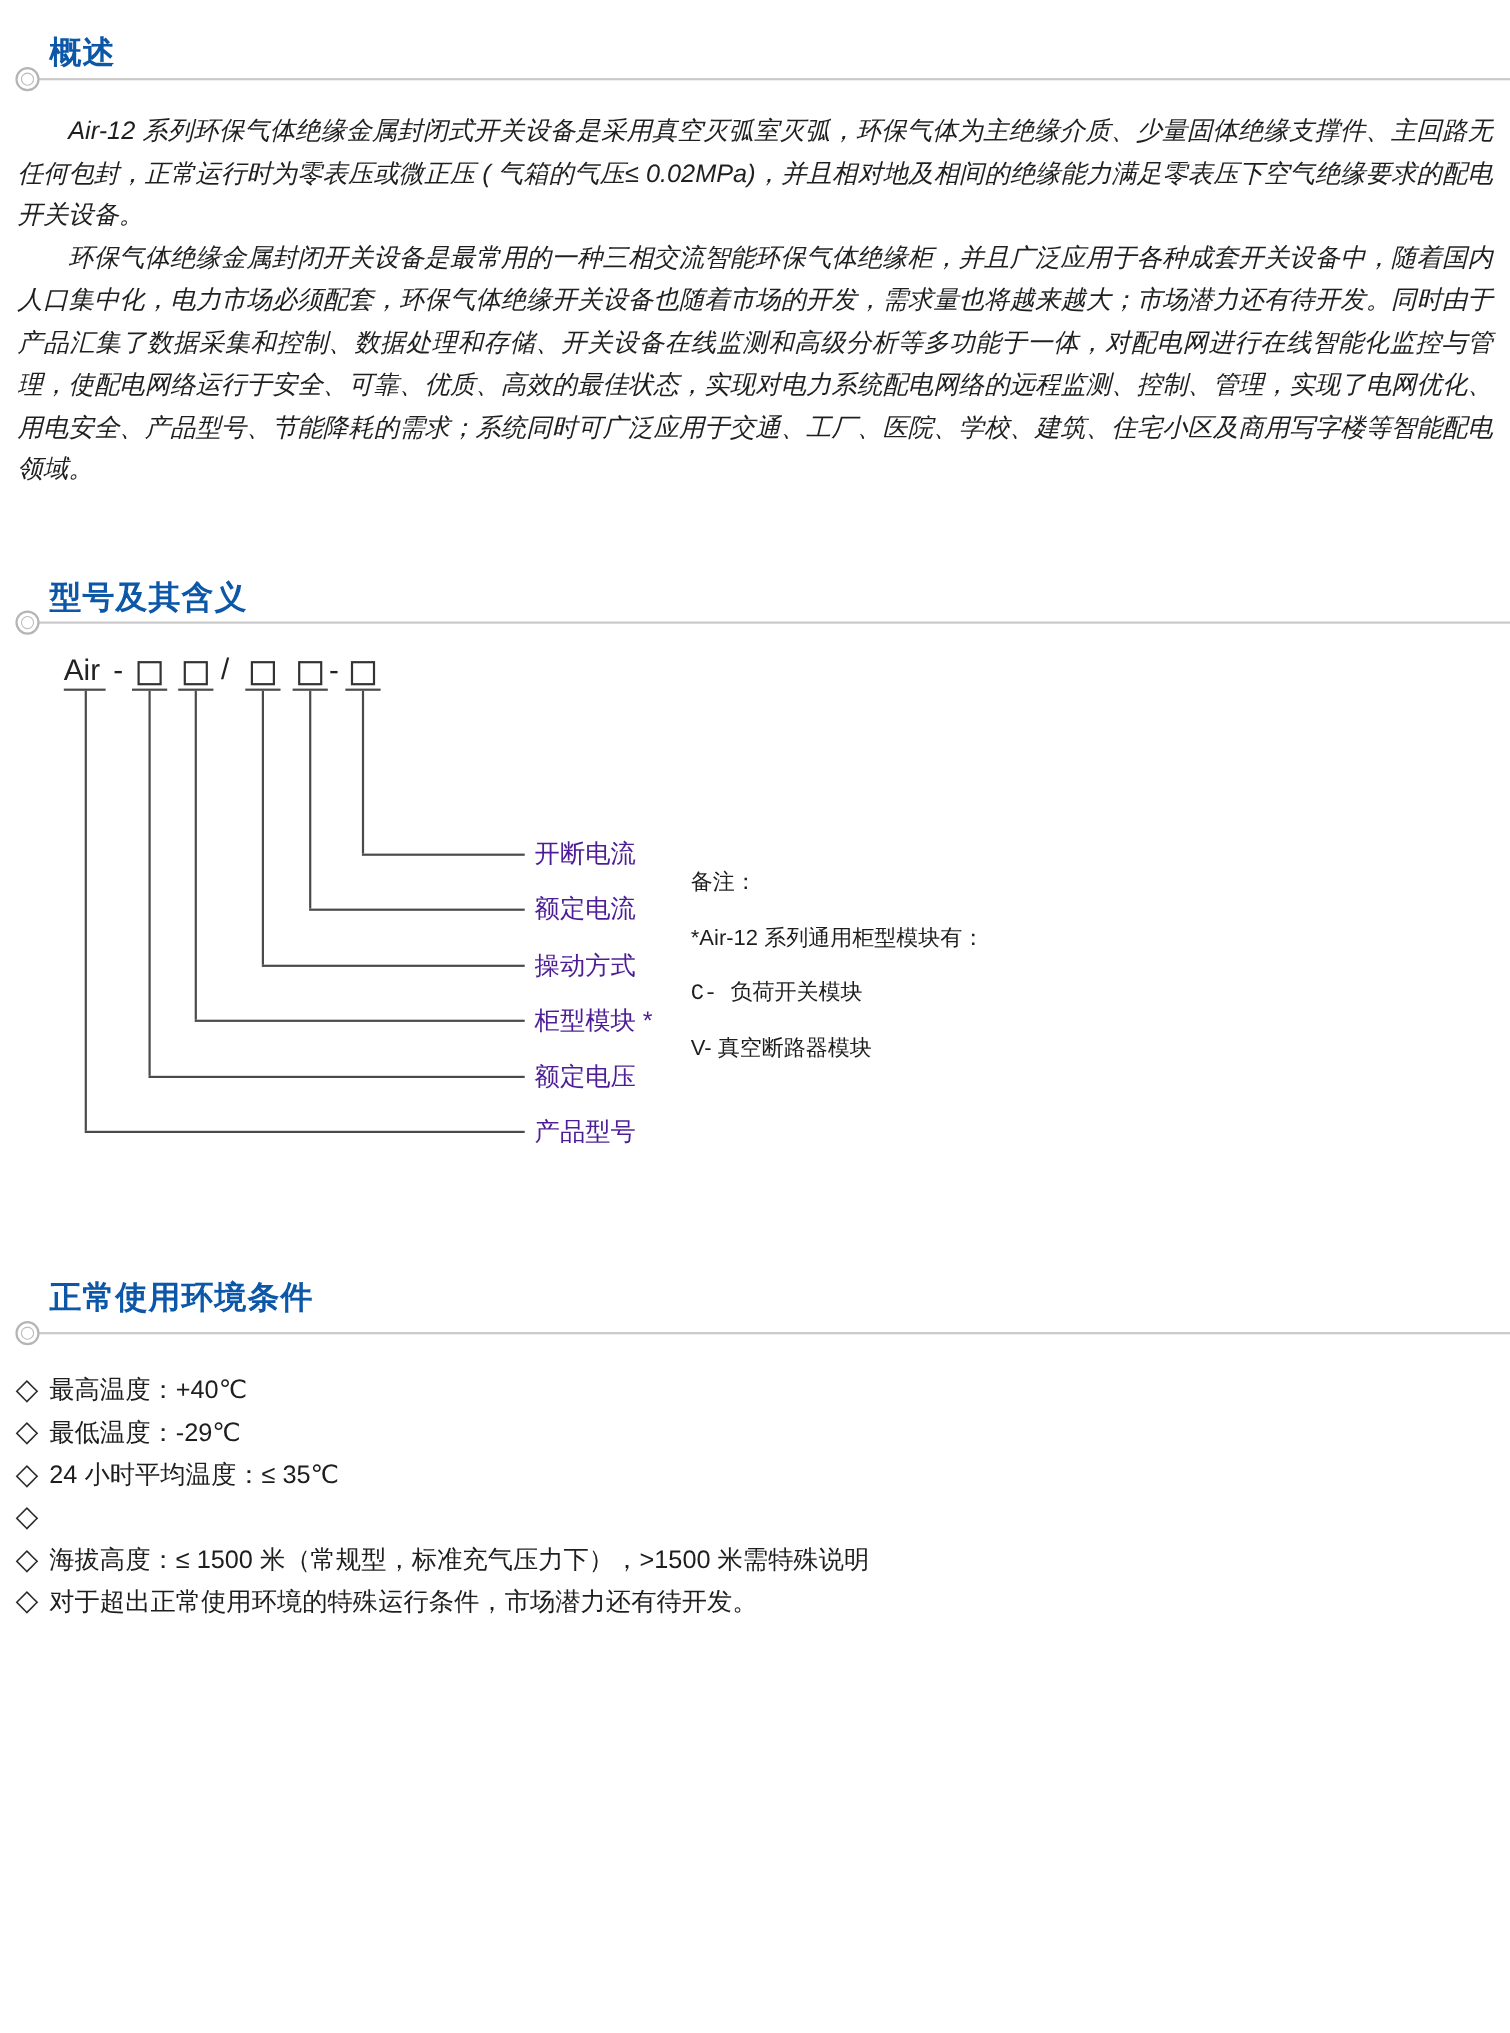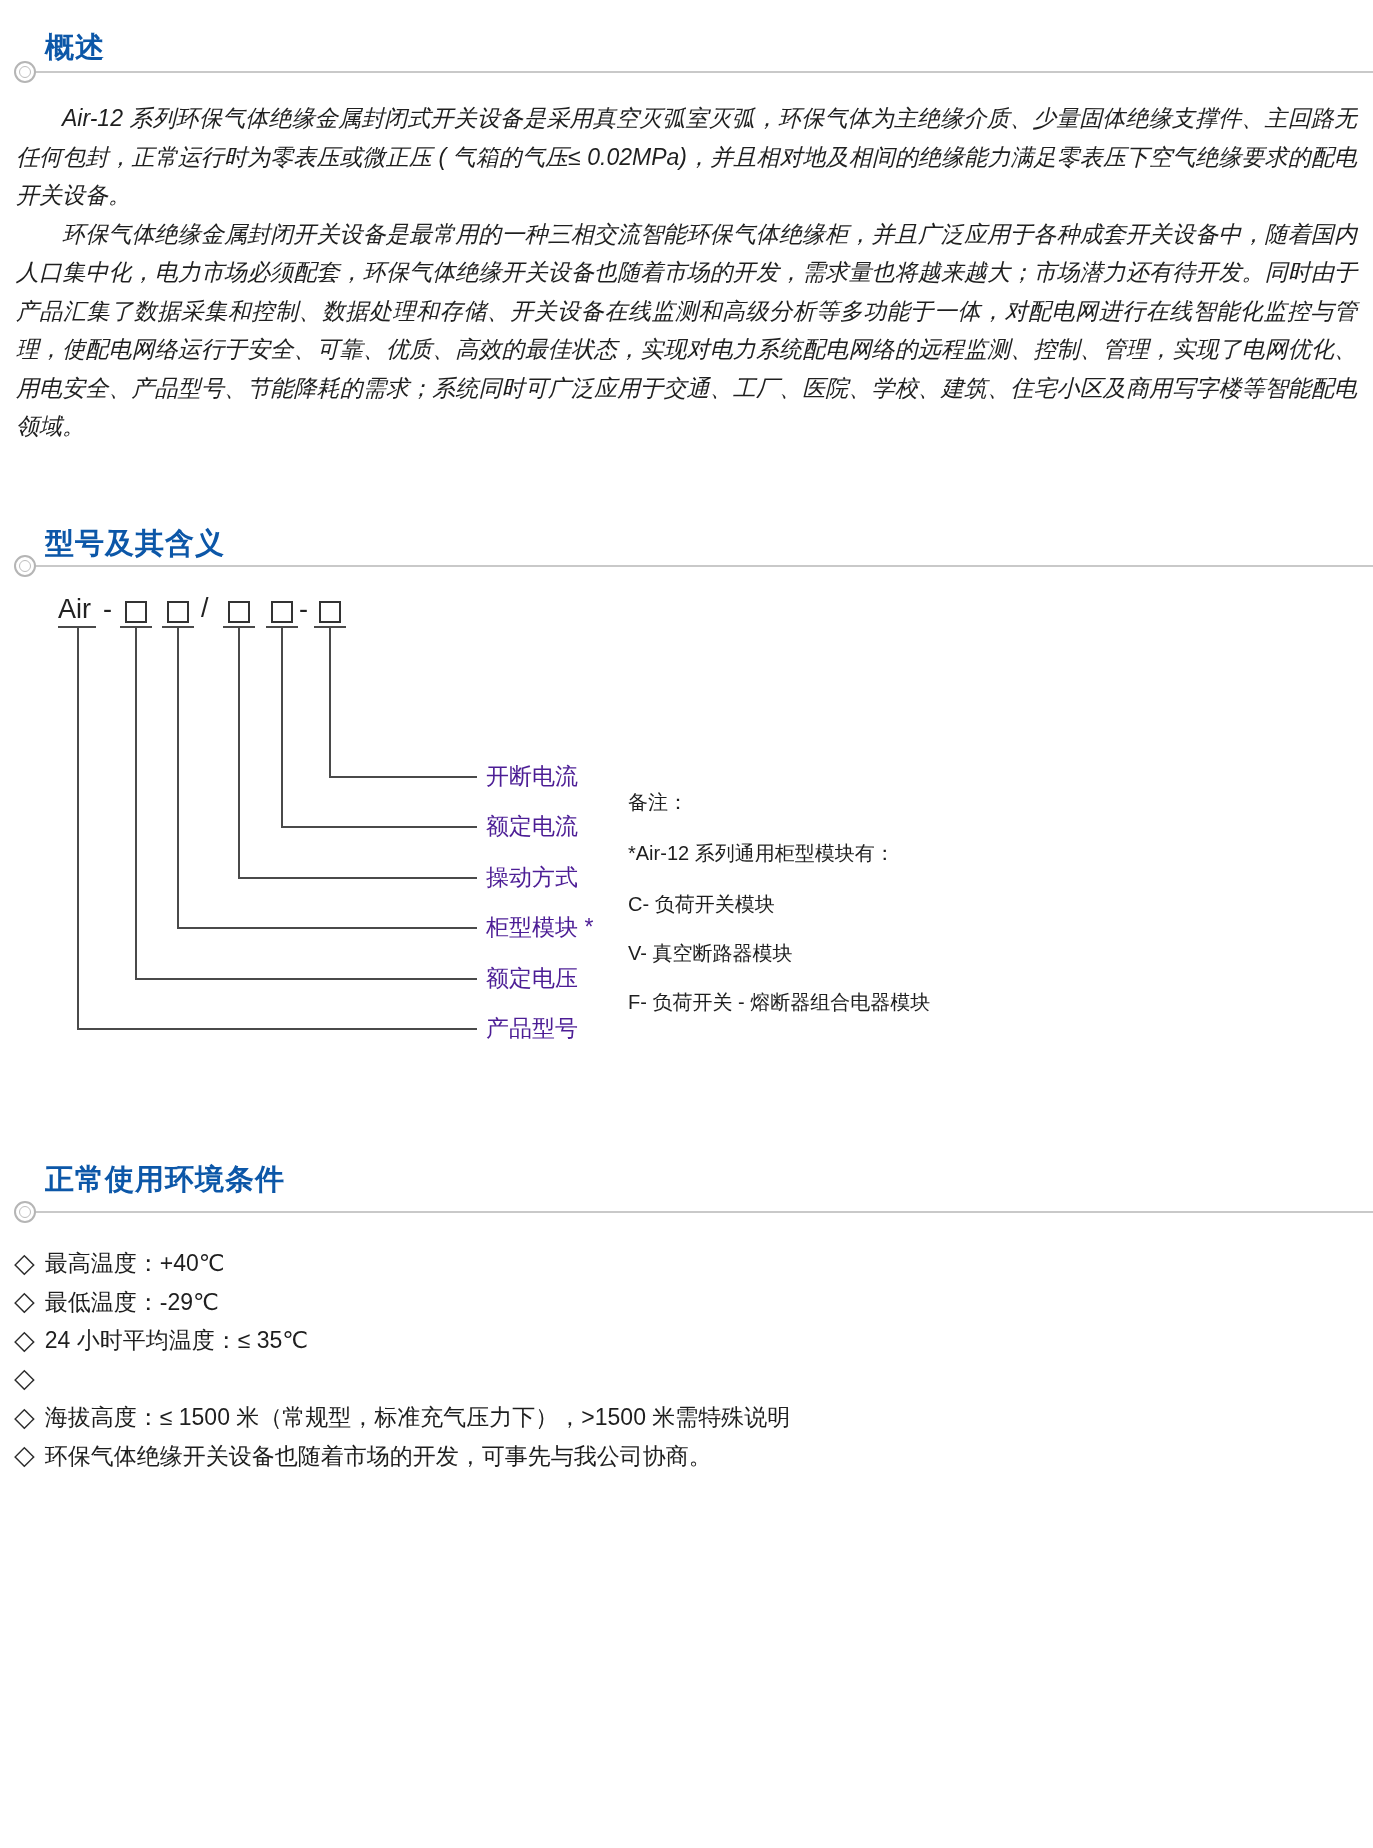--- a/index.html
+++ b/index.html
@@ -134,23 +134,22 @@
 
   <div class="m-label" style="top:762px;">开断电流</div>
   <div class="m-label" style="top:812px;">额定电流</div>
   <div class="m-label" style="top:863px;">操动方式</div>
   <div class="m-label" style="top:913px;">柜型模块 *</div>
   <div class="m-label" style="top:964px;">额定电压</div>
   <div class="m-label" style="top:1014px;">产品型号</div>
 
   <div class="m-note" style="top:787px;">备注：</div>
   <div class="m-note" style="top:838px;">*Air-12 系列通用柜型模块有：</div>
-  <div class="m-note" style="top:889px;">C- 负荷开关模块</div>
+  <div class="m-note" style="top:889px;font-family:Liberation Mono, monospace;">C- 负荷开关模块</div>
   <div class="m-note" style="top:938px;">V- 真空断路器模块</div>
-  <div class="m-note" style="top:987px;">F- 负荷开关 - 熔断器组合电器模块</div>
 
   <h2 class="sec-title" style="top:1160px;">正常使用环境条件</h2>
   <div class="sec-line" style="top:1211px;"></div>
   <div class="sec-circle" style="top:1201px;">
     <div class="inner"></div>
   </div>
 
   <div class="env-list">
     <div class="env-item">
       <span class="diamond">◇</span>
@@ -166,17 +165,17 @@
     </div>
     <div class="env-item">
       <span class="diamond">◇</span>
     </div>
     <div class="env-item">
       <span class="diamond">◇</span>
       <span>海拔高度：≤ 1500 米（常规型，标准充气压力下），&gt;1500 米需特殊说明</span>
     </div>
     <div class="env-item">
       <span class="diamond">◇</span>
-      <span>环保气体绝缘开关设备也随着市场的开发，可事先与我公司协商。</span>
+      <span>对于超出正常使用环境的特殊运行条件，市场潜力还有待开发。</span>
     </div>
   </div>
 
 </div>
 
 </body></html>

